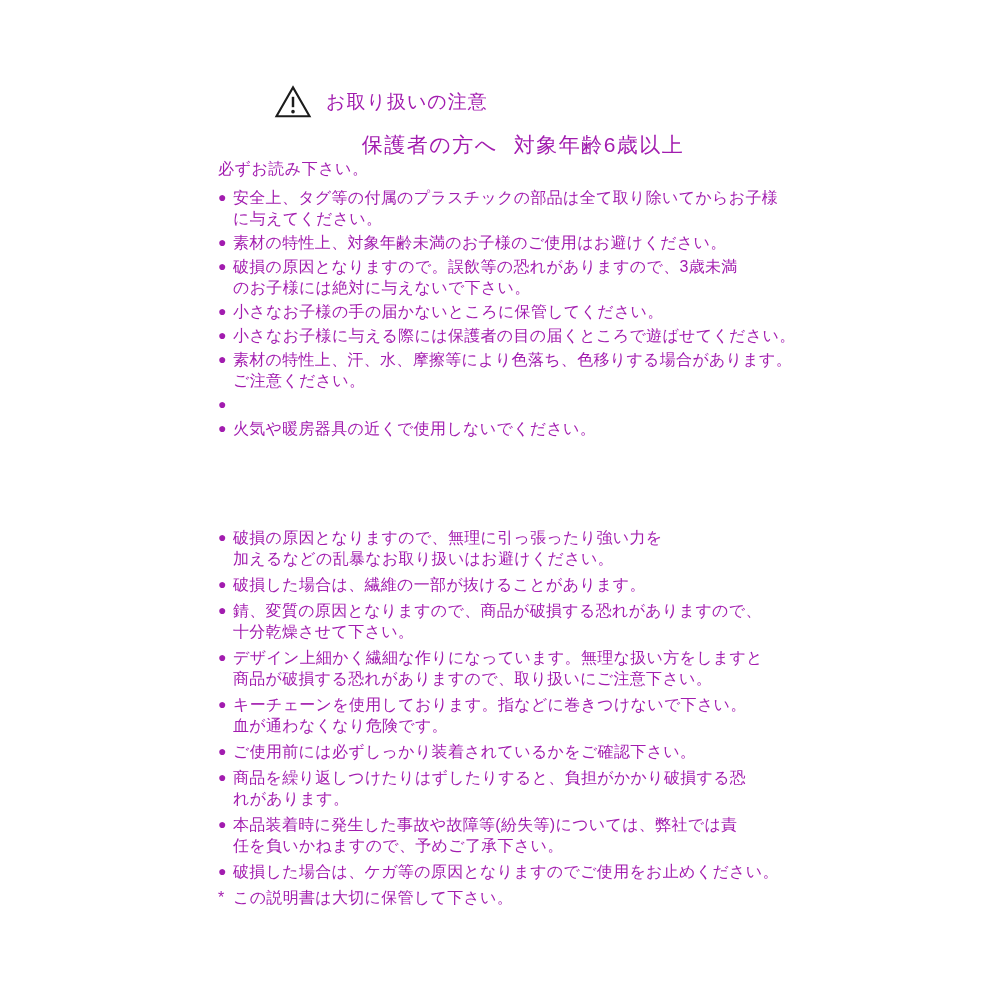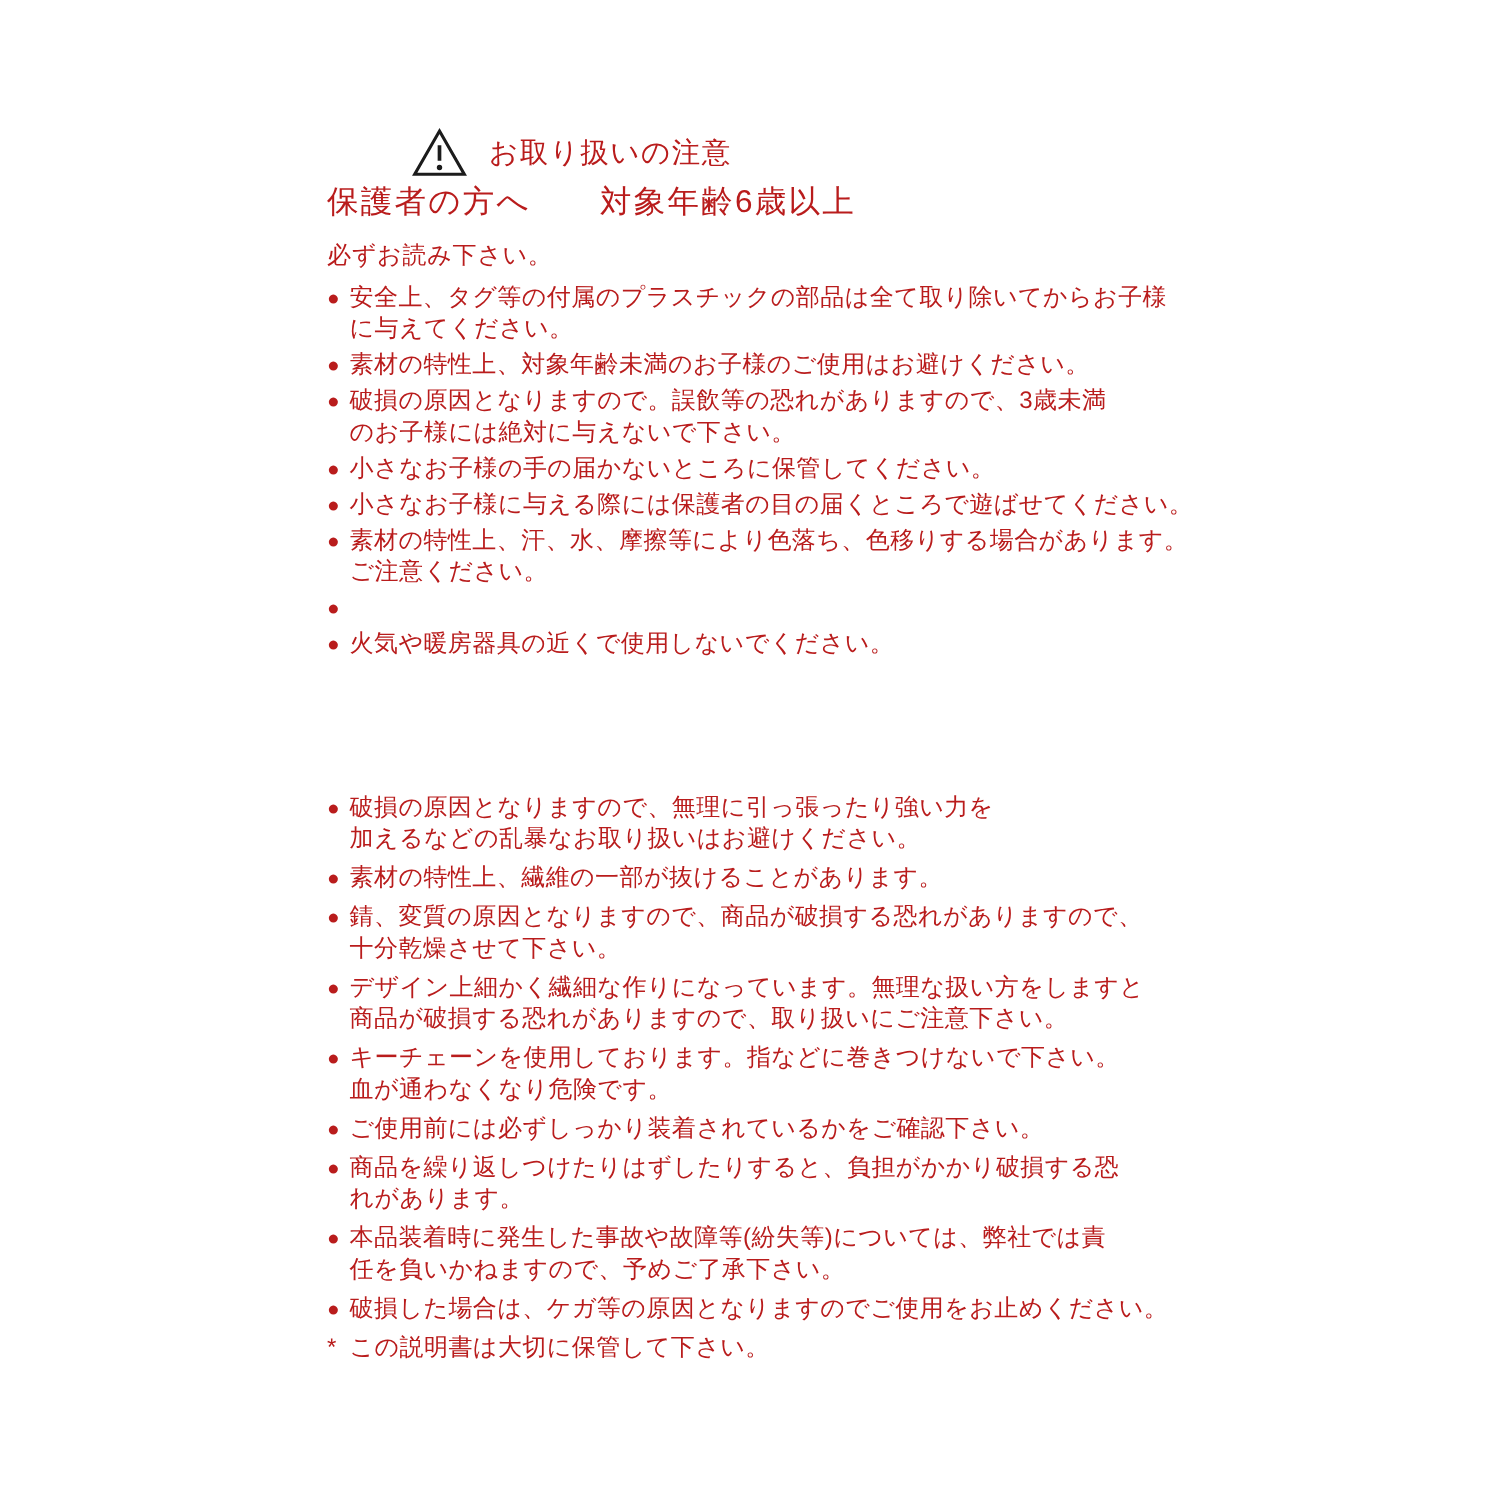--- a/index.html
+++ b/index.html
@@ -1,30 +1,30 @@
 <!DOCTYPE html>
 <html lang="ja"><head>
 <meta charset="utf-8">
 <style>
   html,body{margin:0;padding:0;background:#ffffff;}
   .page{
     position:relative;
     width:1000px;height:1000px;
     background:#ffffff;
-    color:#b91c1c;
+    color:#a21caf;
     font-family:"Liberation Sans","DejaVu Sans",sans-serif;
     overflow:hidden;
   }
   .content{position:absolute;left:218px;top:84px;width:610px;}
   .title-row{display:flex;align-items:center;gap:14px;margin-left:56px;height:36px;}
   .warn-icon{display:inline-block;width:38px;height:34px;}
   .warn-icon svg{display:block;width:38px;height:34px;}
   .caution-title{font-size:19px;letter-spacing:1px;}
-  .audience-row{font-size:21px;display:flex;gap:46px;letter-spacing:1.5px;}
-  .must-read{margin-top:12px;font-size:16px;letter-spacing:0.5px;}
+  .audience-row{margin-top:11px;font-size:21px;display:flex;gap:16px;letter-spacing:1.5px;justify-content:center;}
+  .must-read{font-size:16px;letter-spacing:0.5px;}
   .list{margin-top:7px;}
   .item{display:flex;margin-bottom:3px;font-size:16px;line-height:21px;letter-spacing:0.3px;}
   .bullet{flex:0 0 15px;width:15px;font-size:14px;line-height:21px;}
   .item-text{white-space:pre-line;}
   .section2{margin-top:88px;}
   .section2 .item{margin-bottom:5px;}
   .footnote{display:flex;margin-top:3px;font-size:16px;line-height:21px;letter-spacing:0.3px;}
   .footnote-marker{flex:0 0 15px;width:15px;text-align:left;}
 </style>
 </head>
@@ -89,21 +89,21 @@
       </div>
 
     <div class="list section2">
         <div class="item">
           <span class="bullet">●</span>
           <span class="item-text">破損の原因となりますので、無理に引っ張ったり強い力を
 加えるなどの乱暴なお取り扱いはお避けください。</span>
         </div>
         <div class="item">
           <span class="bullet">●</span>
-          <span class="item-text">素材の特性上、繊維の一部が抜けることがあります。</span>
+          <span class="item-text">破損した場合は、繊維の一部が抜けることがあります。</span>
         </div>
         <div class="item">
           <span class="bullet">●</span>
           <span class="item-text">錆、変質の原因となりますので、商品が破損する恐れがありますので、
 十分乾燥させて下さい。</span>
         </div>
         <div class="item">
           <span class="bullet">●</span>
           <span class="item-text">デザイン上細かく繊細な作りになっています。無理な扱い方をしますと
 商品が破損する恐れがありますので、取り扱いにご注意下さい。</span>

